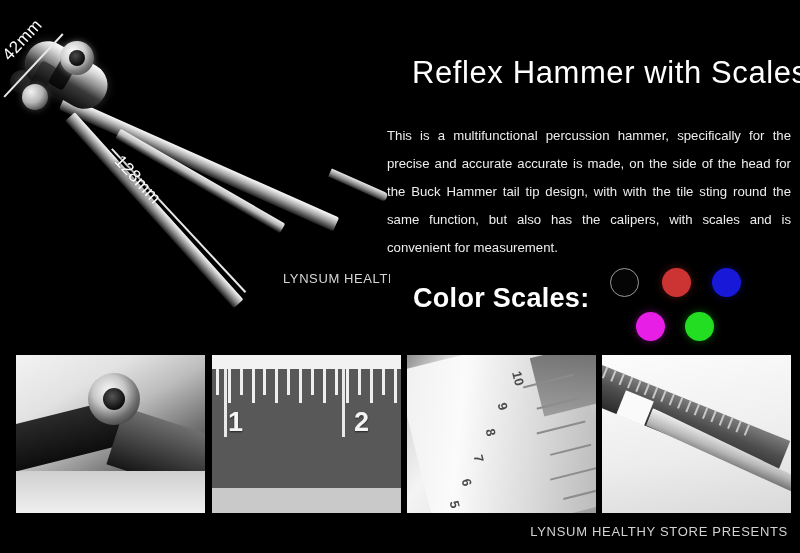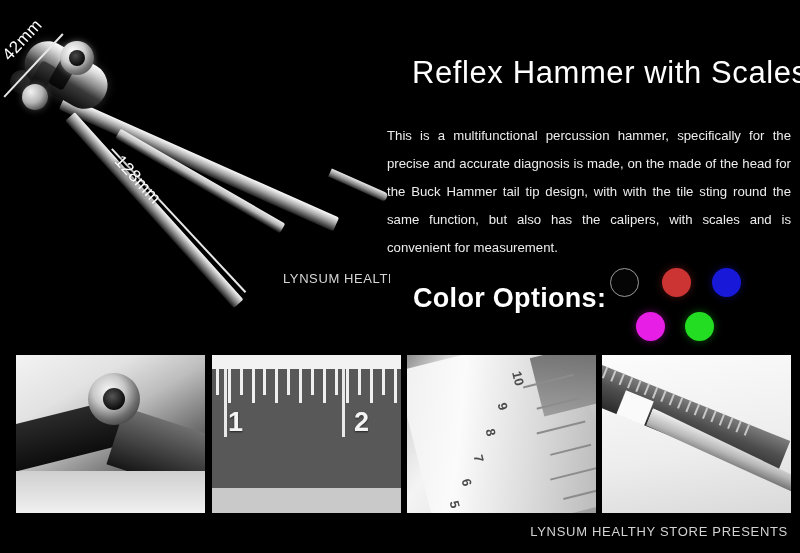--- a/index.html
+++ b/index.html
@@ -161,23 +161,23 @@
 
     <div class="dim-line dim-42"></div>
     <div class="dim-line dim-128"></div>
     <div class="dim-label lbl-42">42mm</div>
     <div class="dim-label lbl-128">128mm</div>
 
     <div class="hero-watermark">LYNSUM HEALTHY STORE PRESENTS</div>
   </div>
 
   <h1 class="title">Reflex Hammer with Scales</h1>
-  <p class="body-copy">This is a multifunctional percussion hammer, specifically for the precise and accurate diagnosis is made, on the made of the head for the Buck Hammer tail tip design, with with the tile sting round the same function, but also has the calipers, with scales and is convenient for measurement.</p>
-
-  <h2 class="color-heading">Color Options:</h2>
+  <p class="body-copy">This is a multifunctional percussion hammer, specifically for the precise and accurate accurate is made, on the side of the head for the Buck Hammer tail tip design, with with the tile sting round the same function, but also has the calipers, with scales and is convenient for measurement.</p>
+
+  <h2 class="color-heading">Color Scales:</h2>
 
   <div class="swatches">
     <div class="sw sw-outline" style="left: 4px; top: 4px; background: rgb(5, 5, 5);"></div>
     <div class="sw" style="left: 56px; top: 4px; background: rgb(204, 51, 51); box-shadow: rgba(204, 51, 51, 0.4) 0px 0px 9px;"></div>
     <div class="sw" style="left: 106px; top: 4px; background: rgb(24, 24, 216); box-shadow: rgba(24, 24, 216, 0.4) 0px 0px 9px;"></div>
     <div class="sw" style="left: 30px; top: 48px; background: rgb(230, 30, 230); box-shadow: rgba(230, 30, 230, 0.4) 0px 0px 9px;"></div>
     <div class="sw" style="left: 79px; top: 48px; background: rgb(34, 221, 34); box-shadow: rgba(34, 221, 34, 0.4) 0px 0px 9px;"></div>
   </div>
 
   <div class="thumbs">

